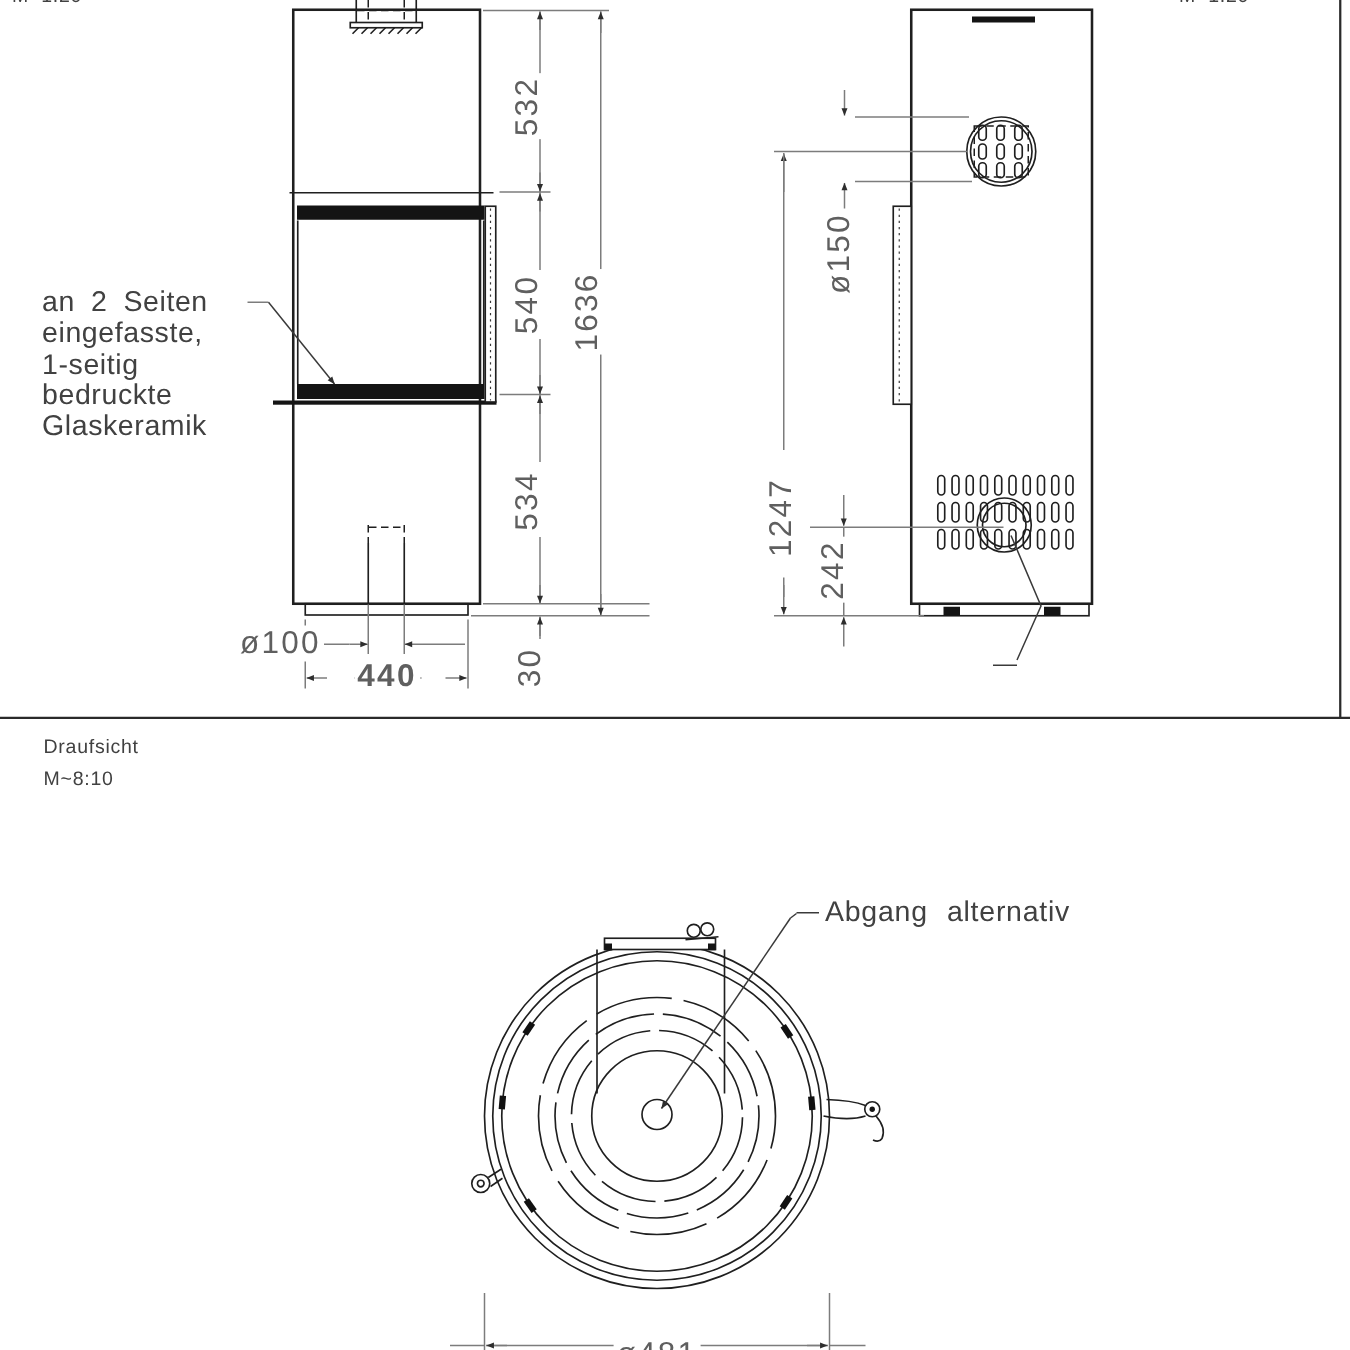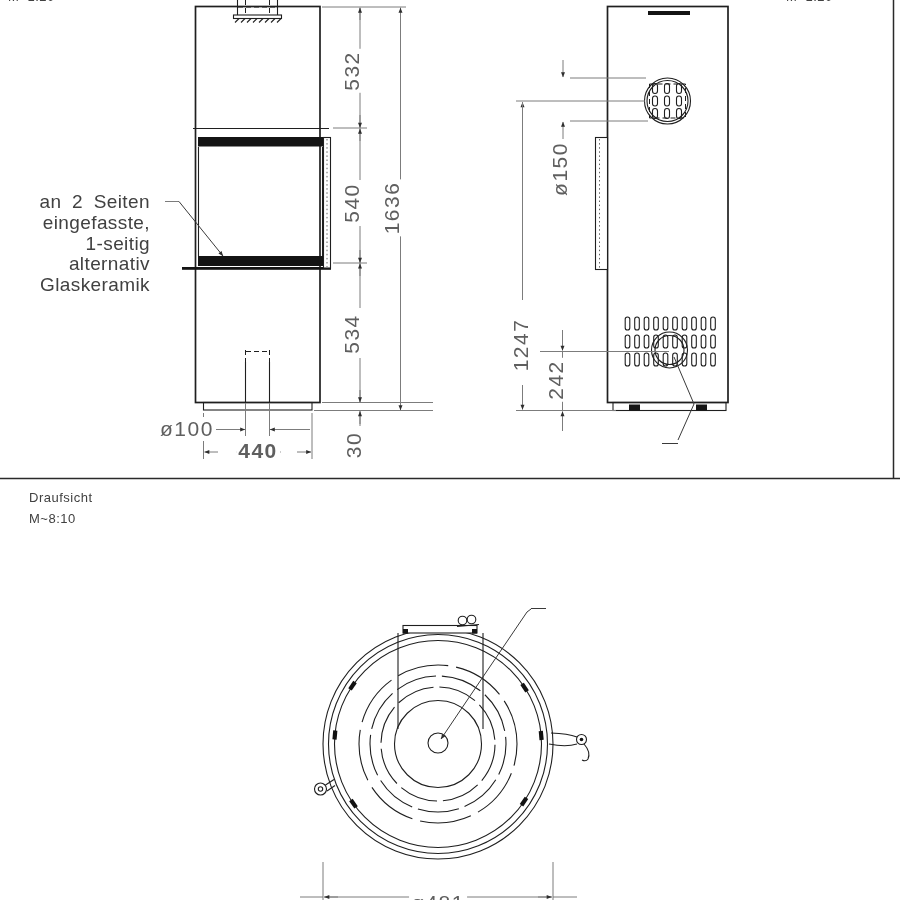--- a/index.html
+++ b/index.html
@@ -12,21 +12,21 @@
   .wfill{fill:#fff;}
   .dl{stroke:#7c7c7c;fill:none;stroke-width:1;}
   .dot{stroke:#3a3a3a;stroke-width:0.8;fill:none;stroke-dasharray:1.5 2.6;}
   .dsh{stroke:#1f1f1f;stroke-width:1;fill:none;stroke-dasharray:5 3;}
   .txt{position:absolute;white-space:nowrap;}
   .note{font-size:19px;letter-spacing:.5px;word-spacing:7px;color:#414141;}
   .title{font-size:13px;letter-spacing:.5px;color:#414141;}
   .dim{font-size:21px;letter-spacing:1.5px;color:#5f5f5f;background:#fff;padding:0 2px;}
   .rot{transform:translate(-50%,-50%) rotate(-90deg);}
   .ctr{transform:translate(-50%,-50%);font-weight:bold;}
-  .annot{position:absolute;left:28px;top:192px;width:122px;text-align:right;
+  .annot{position:absolute;left:28px;top:192px;width:122px;text-align:left;
          font-size:19px;line-height:20.8px;letter-spacing:.4px;word-spacing:5px;color:#414141;}
 </style>
 </head>
 <body>
 
 <div id="sheet">
 
 <svg width="900" height="900" viewBox="0 0 900 900">
   <defs>
     <marker id="arr" viewBox="0 0 10 10" refX="9.6" refY="5" markerWidth="13" markerHeight="5" orient="auto-start-reverse" markerUnits="userSpaceOnUse">
@@ -293,33 +293,34 @@
   </g>
 </svg>
 
 <div class="txt title" style="left:8px;top:-11px;">M~1:20</div>
 <div class="txt title" style="left:786px;top:-11px;">M~1:20</div>
 
 <div class="annot">
   <div>an 2 Seiten</div>
   <div>eingefasste,</div>
   <div>1-seitig</div>
-  <div>alternativ</div>
+  <div>bedruckte</div>
   <div>Glaskeramik</div>
 </div>
 
 <div class="txt dim rot" style="left:352px;top:71px;">532</div>
 <div class="txt dim rot" style="left:352px;top:203px;">540</div>
 <div class="txt dim rot" style="left:352px;top:334px;">534</div>
 <div class="txt dim rot" style="left:392px;top:208px;">1636</div>
 <div class="txt dim rot" style="left:354px;top:445px;">30</div>
 <div class="txt dim" style="left:158px;top:417px;">ø100</div>
 <div class="txt dim ctr" style="left:258px;top:451px;">440</div>
 
 <div class="txt dim rot" style="left:560px;top:169px;">ø150</div>
 <div class="txt dim rot" style="left:521px;top:345px;">1247</div>
 <div class="txt dim rot" style="left:556px;top:380px;">242</div>
 
 <div class="txt title" style="left:29px;top:490px;">Draufsicht</div>
 <div class="txt title" style="left:29px;top:511px;">M~8:10</div>
+<div class="txt note" style="left:550px;top:598px;">Abgang alternativ</div>
 <div class="txt dim" style="left:438px;top:891px;transform:translateX(-50%);">ø481</div>
 
 </div>
 
 </body></html>

